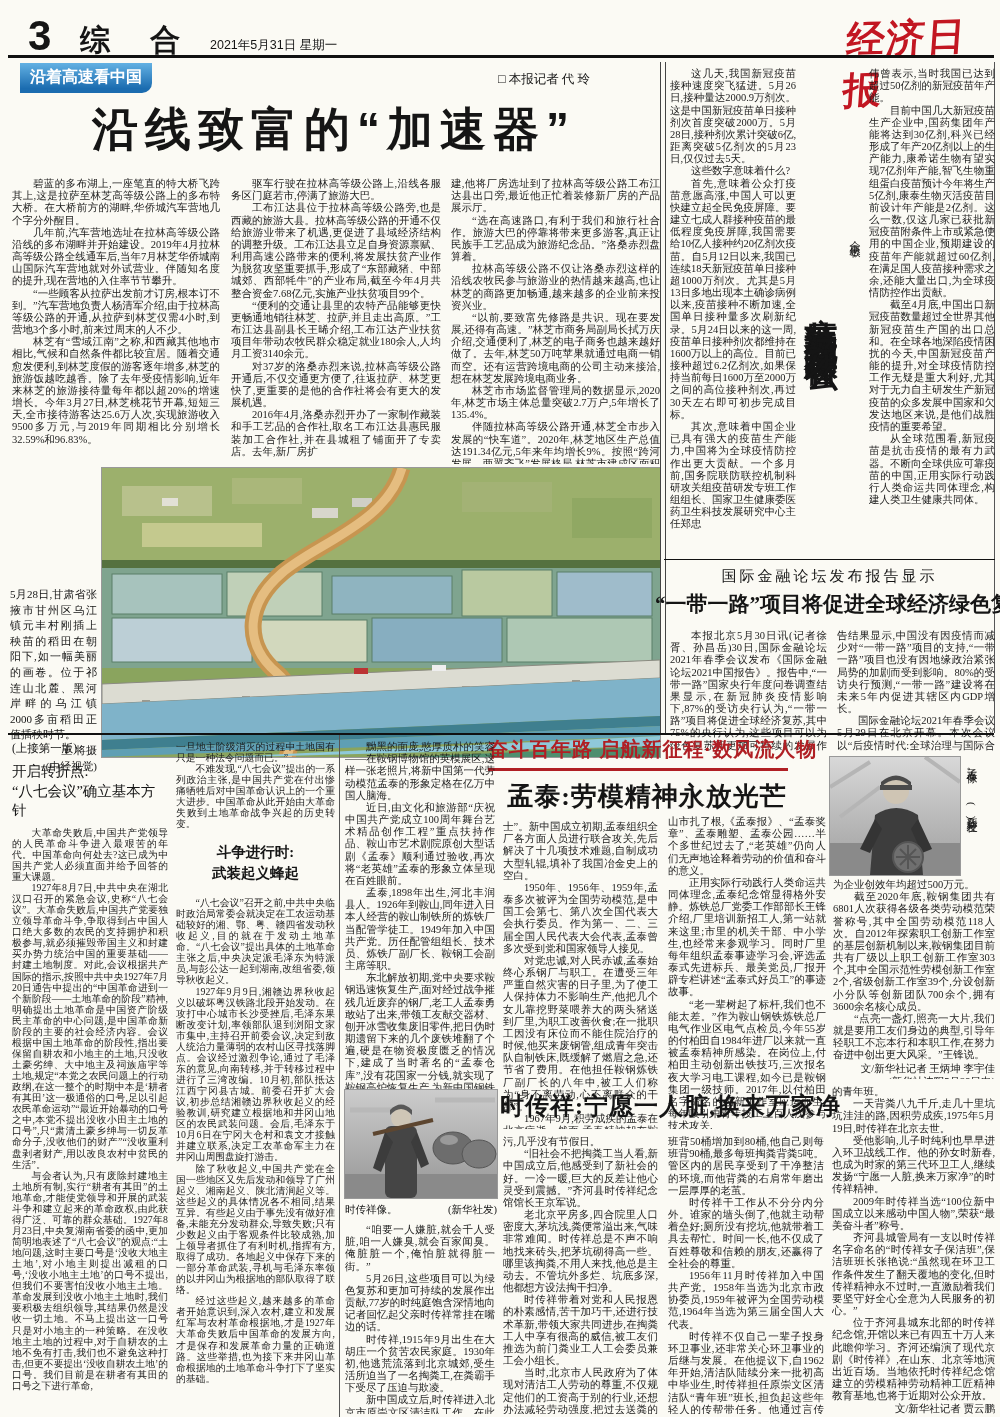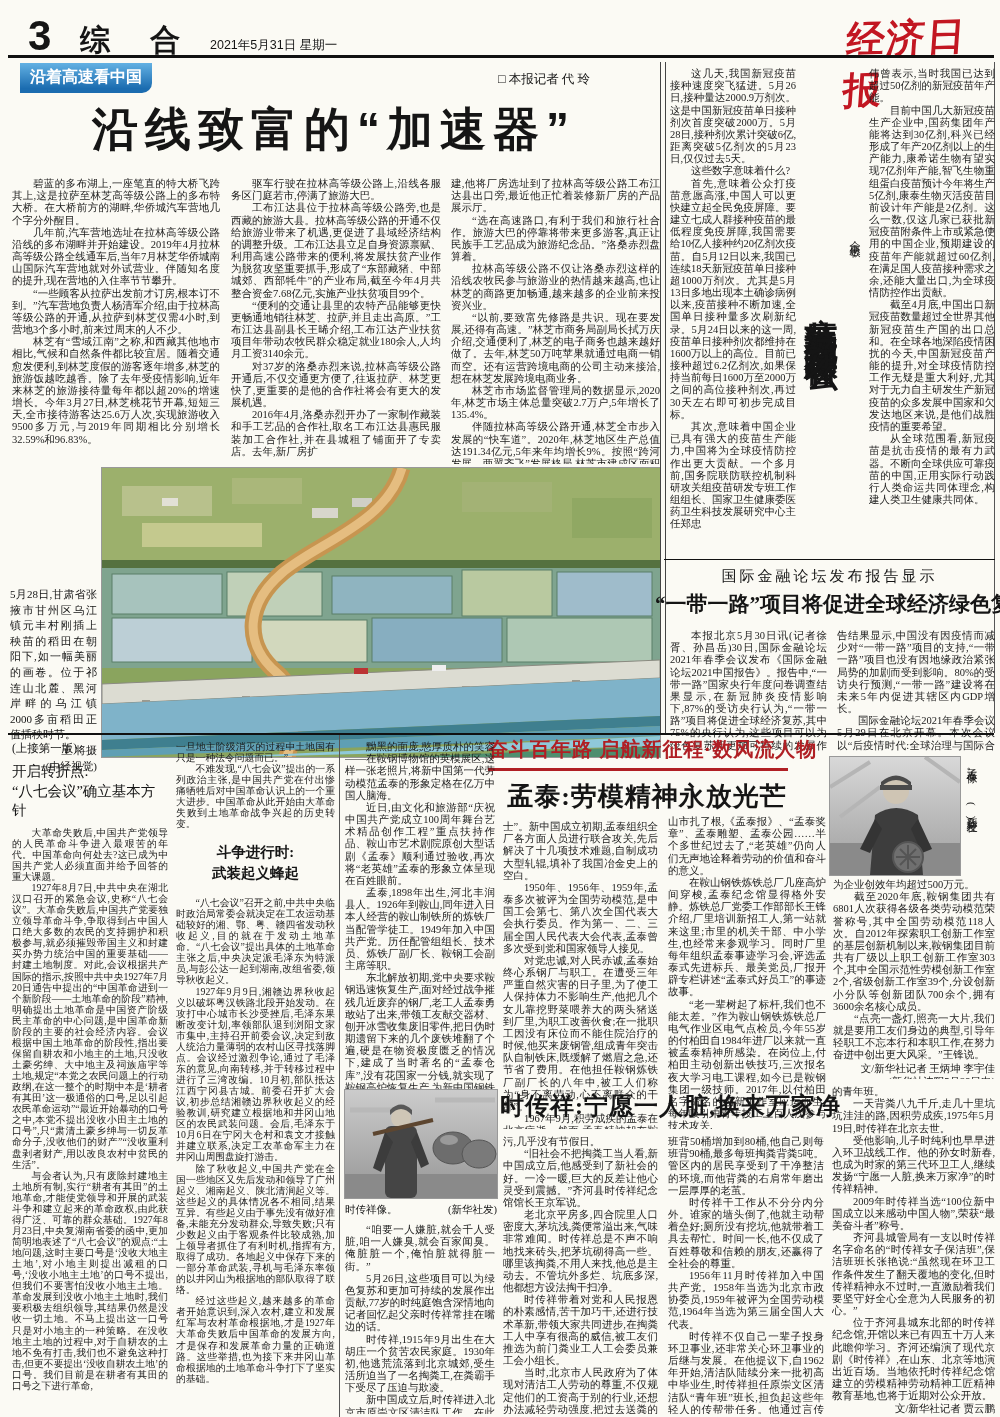--- a/index.html
+++ b/index.html
@@ -228,21 +228,21 @@
       <p>孟泰爱厂如家,钻研苦干。抗美援朝时期,鞍钢受到敌机和暗藏敌特的威胁,孟泰搬家舍业,带来行李住在高炉旁,誓死保卫高炉安全,被誉为“高炉卫</p>
     </div>
   <div class="abs body-col" style="left:503px;top:821px;width:155px;height:308px;">
       <p class="cont">士”。新中国成立初期,孟泰组织全厂各方面人员进行联合攻关,先后解决了十几项技术难题,自制成功大型轧辊,填补了我国冶金史上的空白。</p>
       <p>1950年、1956年、1959年,孟泰多次被评为全国劳动模范,是中国工会第七、第八次全国代表大会执行委员。作为第一、二、三届全国人民代表大会代表,孟泰曾多次受到党和国家领导人接见。</p>
       <p>对党忠诚,对人民赤诚,孟泰始终心系钢厂与职工。在遭受三年严重自然灾害的日子里,为了使工人保持体力不影响生产,他把几个女儿靠挖野菜喂养大的两头猪送到厂里,为职工改善伙食;在一批职工因没有床位而不能住院治疗的时候,他买来废钢管,组成青年突击队自制铁床,既缓解了燃眉之急,还节省了费用。在他担任鞍钢炼铁厂副厂长的八年中,被工人们称为“身不离劳动,心不离群众的干部”。</p>
       <p>1967年9月,积劳成疾的孟泰在北京病逝。然而,孟泰精神却在鞍钢和鞍</p>
     </div>
   <div class="abs body-col" style="left:668px;top:816px;width:158px;height:313px;">
       <p class="cont">山市扎了根,《孟泰报》、“孟泰奖章”、孟泰雕塑、孟泰公园……半个多世纪过去了,“老英雄”仍向人们无声地诠释着劳动的价值和奋斗的意义。</p>
-      <p>在鞍山钢铁炼铁总厂几座高炉间穿梭,孟泰纪念馆显得格外安静。炼铁总厂党委工作部部长王锋介绍,厂里培训新招工人,第一站就来这里;市里的机关干部、中小学生,也经常来参观学习。同时厂里每年组织孟泰事迹学习会,评选孟泰式先进标兵、最美党员,厂报开辟专栏讲述“孟泰式好员工”的事迹故事。</p>
+      <p>正用实际行动践行人类命运共同体理念,孟泰纪念馆显得格外安静。炼铁总厂党委工作部部长王锋介绍,厂里培训新招工人,第一站就来这里;市里的机关干部、中小学生,也经常来参观学习。同时厂里每年组织孟泰事迹学习会,评选孟泰式先进标兵、最美党员,厂报开辟专栏讲述“孟泰式好员工”的事迹故事。</p>
       <p>“老一辈树起了标杆,我们也不能太差。”作为鞍山钢铁炼铁总厂电气作业区电气点检员,今年55岁的付柏田自1984年进厂以来就一直被孟泰精神所感染。在岗位上,付柏田主动创新出铁技巧,三次报名夜大学习电工课程,如今已是鞍钢集团一级技师。2017年,以付柏田名字命名的创新工作室应运而生,每年吸引中青年技工上百人次参与技术攻关,</p>
     </div>
   <div class="abs" style="left:833px;top:879px;width:162px;height:200px;overflow:hidden;">
     <div class="body-col">
         <p class="cont">为企业创效年均超过500万元。</p>
         <p>截至2020年底,鞍钢集团共有6801人次获得各级各类劳动模范荣誉称号,其中全国劳动模范118人次。自2012年探索职工创新工作室的基层创新机制以来,鞍钢集团目前共有厂级以上职工创新工作室303个,其中全国示范性劳模创新工作室2个,省级创新工作室39个,分设创新小分队等创新团队700余个,拥有3600余名核心成员。</p>
         <p>“点亮一盏灯,照亮一大片,我们就是要用工友们身边的典型,引导年轻职工不忘本行和本职工作,在努力奋进中创出更大风采。”王锋说。</p>
       </div>
     <div class="sig">文/新华社记者 王炳坤 李宇佳</div>
     <div class="sig">(新华社沈阳5月29日电)</div>

